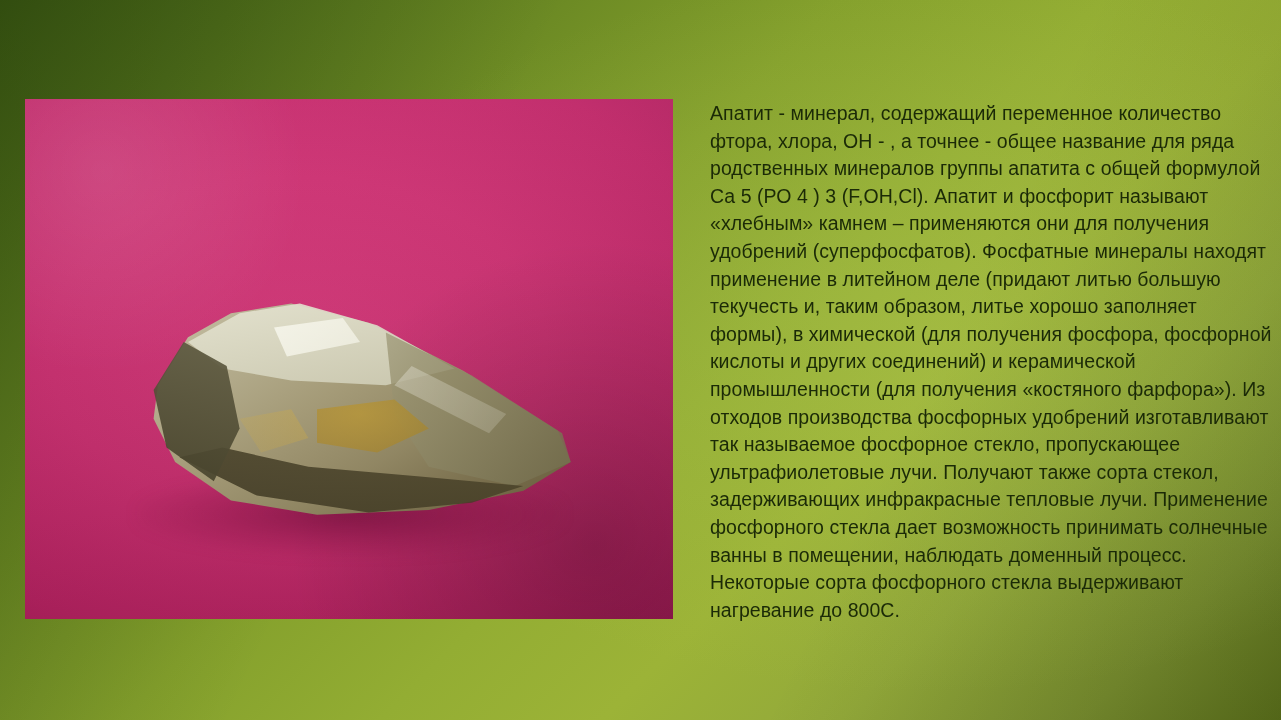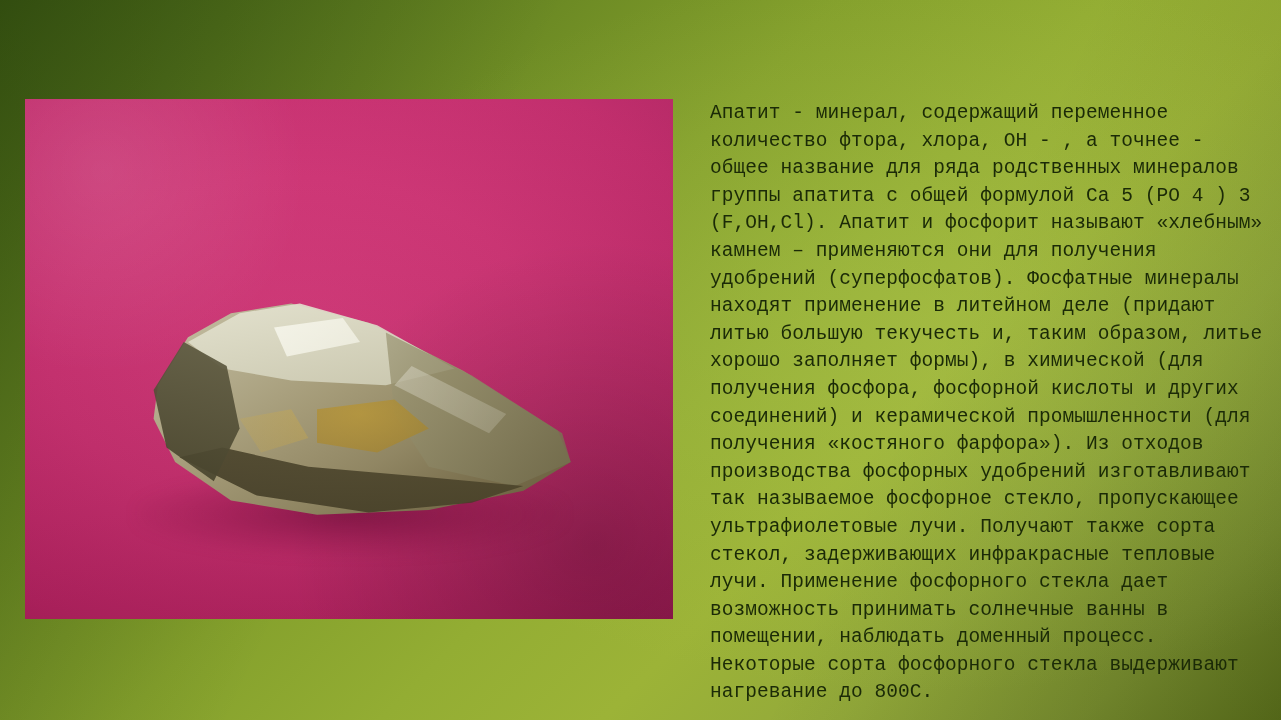--- a/index.html
+++ b/index.html
@@ -133,21 +133,21 @@
 
   .text-column {
     position: absolute;
     left: 710px;
     top: 100px;
     width: 562px;
   }
   .body-text {
     margin: 0;
     color: #1b2a07;
-    font-family: Liberation Mono, monospace;
+    font-family: Liberation Sans, sans-serif;
     font-size: 19.5px;
     line-height: 27.6px;
     text-align: left;
     letter-spacing: 0.05px;
   }
 </style>
 </head>
 <body>
 
 <div class="slide">

